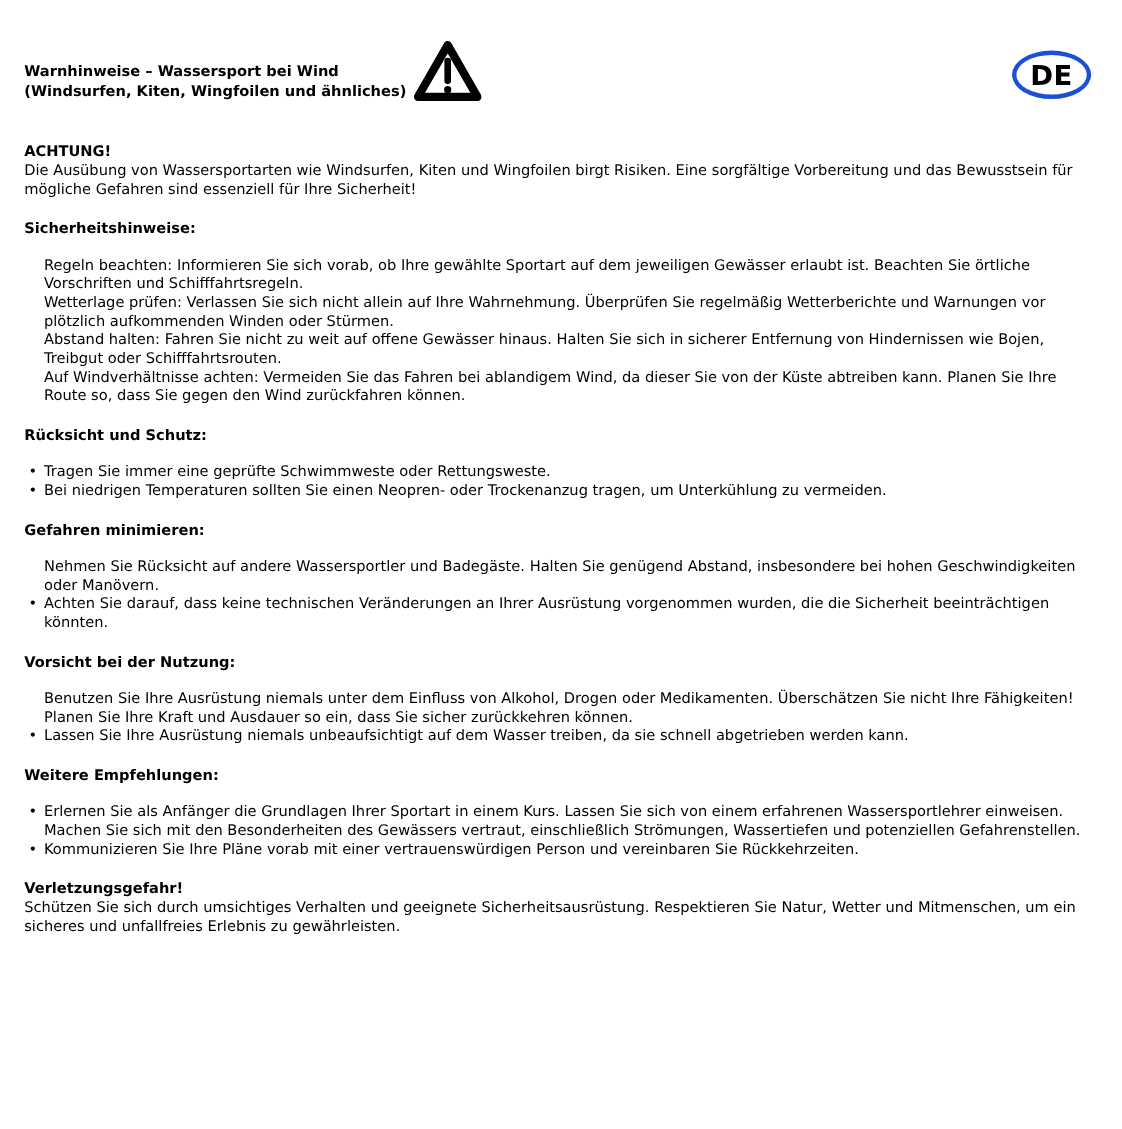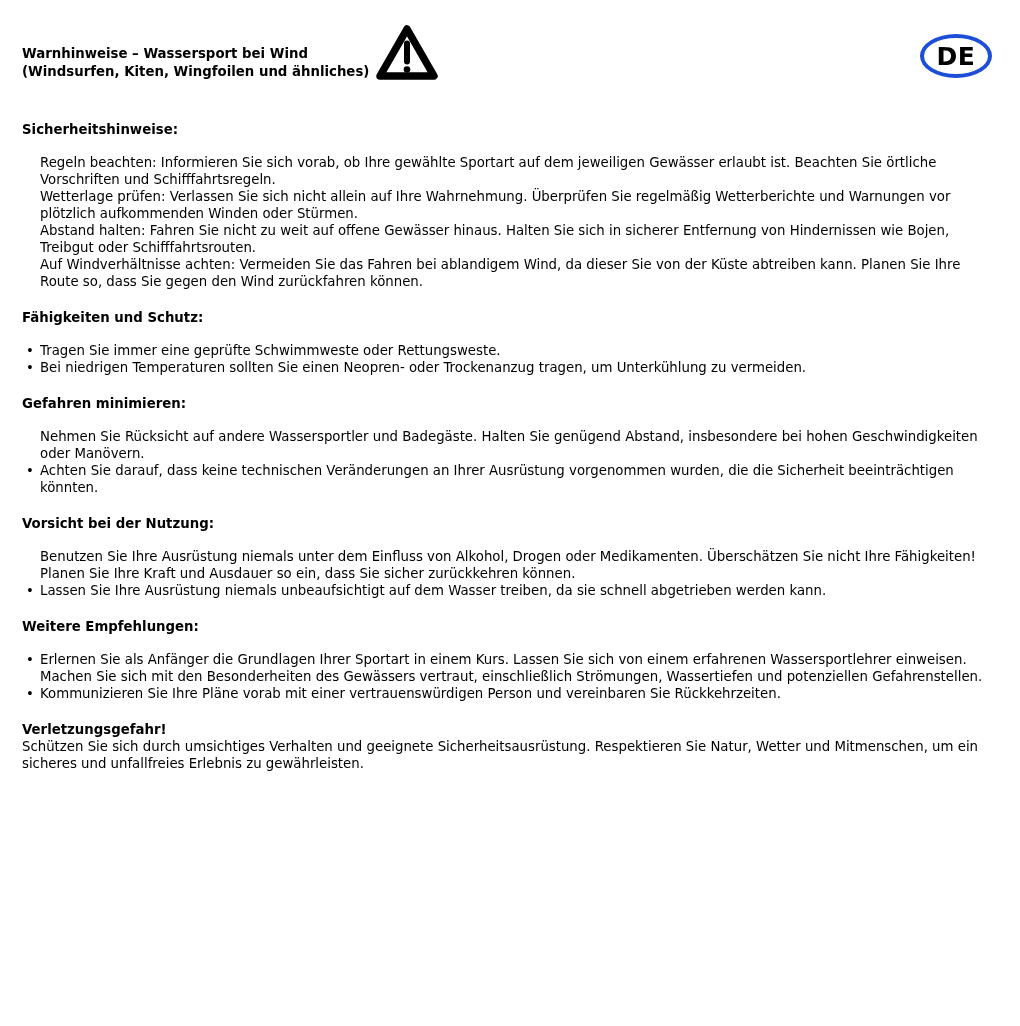--- a/index.html
+++ b/index.html
@@ -1,21 +1,21 @@
 <!DOCTYPE html>
 <html><head>
 <meta charset="utf-8">
 <style>
   html, body { margin: 0; padding: 0; background: #fff; }
   .page {
     position: relative;
     width: 1020px;
     height: 1026px;
     box-sizing: border-box;
-    padding: 24px 18px 0 22px;
+    padding: 36px 18px 0 22px;
     background: #ffffff;
     color: #000000;
     font-family: "DejaVu Sans", "Liberation Sans", sans-serif;
     font-size: 13.3px;
     line-height: 17px;
     overflow: hidden;
   }
 
   
   .doc-header {
@@ -86,33 +86,37 @@
     <svg class="warn-icon" viewBox="0 0 62 58" xmlns="http://www.w3.org/2000/svg">
       <path d="M31 5 L58 52 L4 52 Z" fill="none" stroke="#000" stroke-width="7.5" stroke-linejoin="round"></path>
       <path d="M31 19.5 L31 37.5" stroke="#000" stroke-width="6" stroke-linecap="round"></path>
       <circle cx="31" cy="45.5" r="3.3" fill="#000"></circle>
     </svg>
     <div class="lang-badge">
       <span>DE</span>
     </div>
   </header>
 
+  <section>
+    <h2 class="sec-heading first">ACHTUNG!</h2>
+    <p class="sec-body">Die Ausübung von Wassersportarten wie Windsurfen, Kiten und Wingfoilen birgt Risiken. Eine sorgfältige Vorbereitung und das Bewusstsein für mögliche Gefahren sind essenziell für Ihre Sicherheit!</p>
+  </section>
 
   <section>
     <h2 class="sec-heading spaced">Sicherheitshinweise:</h2>
     <div class="items">
       <div class="item">Regeln beachten: Informieren Sie sich vorab, ob Ihre gewählte Sportart auf dem jeweiligen Gewässer erlaubt ist. Beachten Sie örtliche Vorschriften und Schifffahrtsregeln.</div>
       <div class="item">Wetterlage prüfen: Verlassen Sie sich nicht allein auf Ihre Wahrnehmung. Überprüfen Sie regelmäßig Wetterberichte und Warnungen vor plötzlich aufkommenden Winden oder Stürmen.</div>
       <div class="item">Abstand halten: Fahren Sie nicht zu weit auf offene Gewässer hinaus. Halten Sie sich in sicherer Entfernung von Hindernissen wie Bojen, Treibgut oder Schifffahrtsrouten.</div>
       <div class="item">Auf Windverhältnisse achten: Vermeiden Sie das Fahren bei ablandigem Wind, da dieser Sie von der Küste abtreiben kann. Planen Sie Ihre Route so, dass Sie gegen den Wind zurückfahren können.</div>
     </div>
   </section>
 
   <section>
-    <h2 class="sec-heading spaced">Fähigkeiten und Schutz:</h2>
+    <h2 class="sec-heading spaced">Rücksicht und Schutz:</h2>
     <div class="items">
       <div class="item bulleted">Tragen Sie immer eine geprüfte Schwimmweste oder Rettungsweste.</div>
       <div class="item bulleted">Bei niedrigen Temperaturen sollten Sie einen Neopren- oder Trockenanzug tragen, um Unterkühlung zu vermeiden.</div>
     </div>
   </section>
 
   <section>
     <h2 class="sec-heading spaced">Gefahren minimieren:</h2>
     <div class="items">
       <div class="item">Nehmen Sie Rücksicht auf andere Wassersportler und Badegäste. Halten Sie genügend Abstand, insbesondere bei hohen Geschwindigkeiten oder Manövern.</div>

